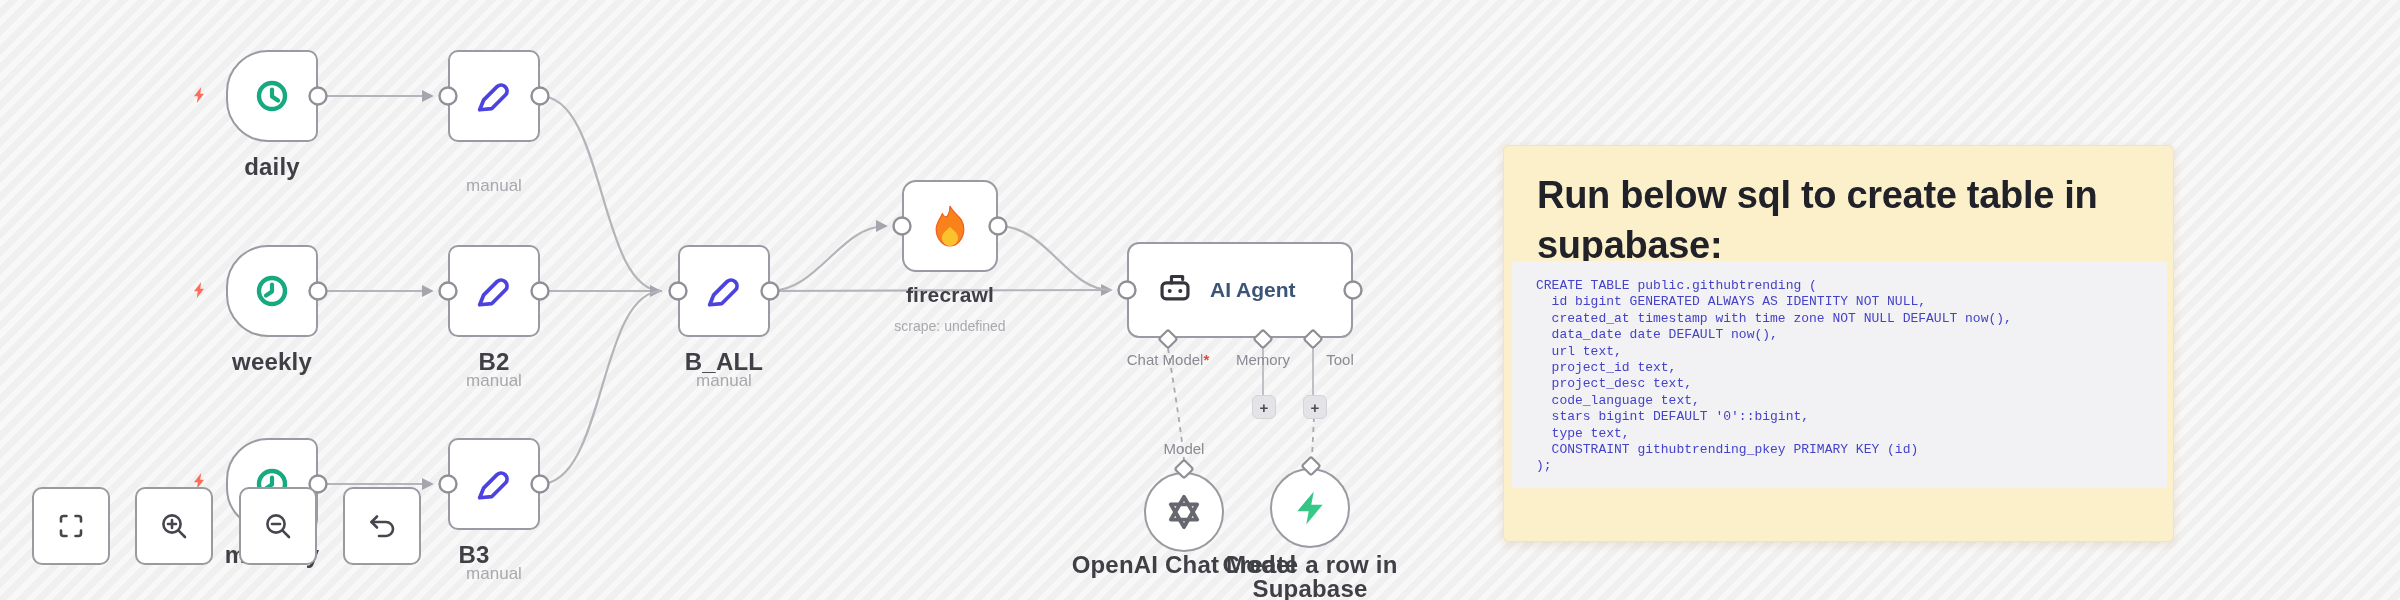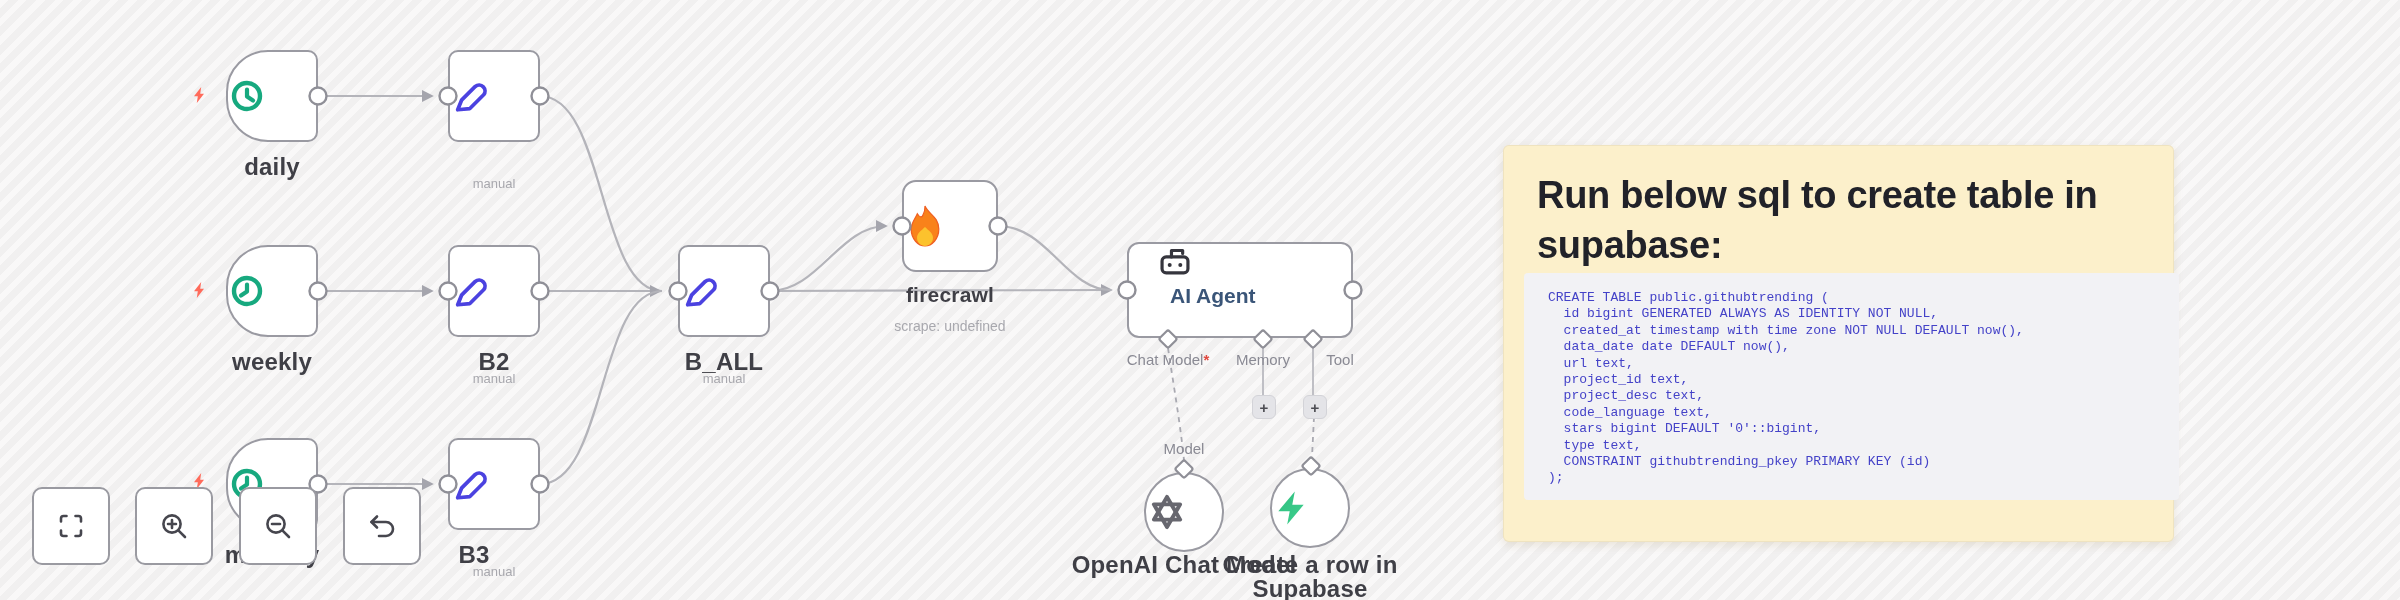--- a/index.html
+++ b/index.html
@@ -1,44 +1,44 @@
 <!DOCTYPE html>
 <html><head>
 <meta charset="utf-8">
 <style>
   html,body{margin:0;padding:0;background:#eceaea;}
   .stage{position:relative;width:2400px;height:600px;overflow:hidden;
     font-family:"Liberation Sans",sans-serif;
     background:repeating-linear-gradient(135deg,#f9f8f8 0px,#f9f8f8 6px,#f1f0f0 6px,#f1f0f0 13px);}
   .wires{position:absolute;left:0;top:0;z-index:3;pointer-events:none;}
   .node{position:absolute;z-index:2;background:#fff;border:2px solid #9a9aa2;
-    display:flex;align-items:flex-start;justify-content:center;box-sizing:border-box;flex-direction:column;}
+    display:flex;align-items:center;justify-content:center;box-sizing:border-box;}
   .sq{border-radius:10px;}
   .trig{border-radius:42px 10px 10px 42px;}
   .nlabel{position:absolute;z-index:4;width:260px;text-align:center;
     font-size:24px;font-weight:700;color:#3f3f46;letter-spacing:.2px;}
   .nsub{position:absolute;z-index:4;width:260px;text-align:center;
-    font-size:13px;font-weight:400;color:#a8a8ae;}
+    font-size:17px;font-weight:400;color:#a8a8ae;}
   .portlabel{position:absolute;z-index:4;width:160px;text-align:center;
     font-size:15px;color:#8a8a94;white-space:nowrap;}
   .req{color:#e0483f;font-weight:700;}
   .plusbtn{position:absolute;z-index:4;width:22px;height:22px;background:#e4e4e8;
     border:1px solid #d3d3d8;border-radius:6px;display:flex;align-items:center;
     justify-content:center;font-size:15px;font-weight:700;color:#4c4c52;line-height:1;}
   .agent-title{font-size:21px;font-weight:700;color:#3a5578;margin-left:15px;}
   .circlenode{border-radius:50%;}
   .toolbtn{position:absolute;z-index:10;width:78px;height:78px;background:#fff;
     border:2px solid #9a9aa1;border-radius:10px;display:flex;align-items:center;
     justify-content:center;box-sizing:border-box;}
   .sticky{position:absolute;z-index:5;left:1503px;top:145px;width:671px;height:397px;
     background:#fcf0cb;border:1px solid rgba(0,0,0,0.05);border-radius:6px;
     box-shadow:0 3px 10px rgba(140,110,40,0.15);box-sizing:border-box;}
   .sticky h1{margin:12px;position:absolute;left:21px;top:12px;width:625px;
     font-size:38px;line-height:50px;font-weight:700;color:#212229;letter-spacing:-.3px;}
-  .sql{position:absolute;left:8px;top:115px;width:655px;height:227px;margin:12px;
+  .sql{position:absolute;left:8px;top:115px;width:655px;height:227px;margin:0;
     background:#f2f2f5;border-radius:4px;box-sizing:border-box;
     padding:17px 16px 12px 24px;overflow:hidden;
     font-family:"Liberation Mono",monospace;font-size:13px;line-height:16.4px;
     color:#4442c8;white-space:pre;}
 </style>
 </head>
 <body>
 
 <div class="stage">
 

